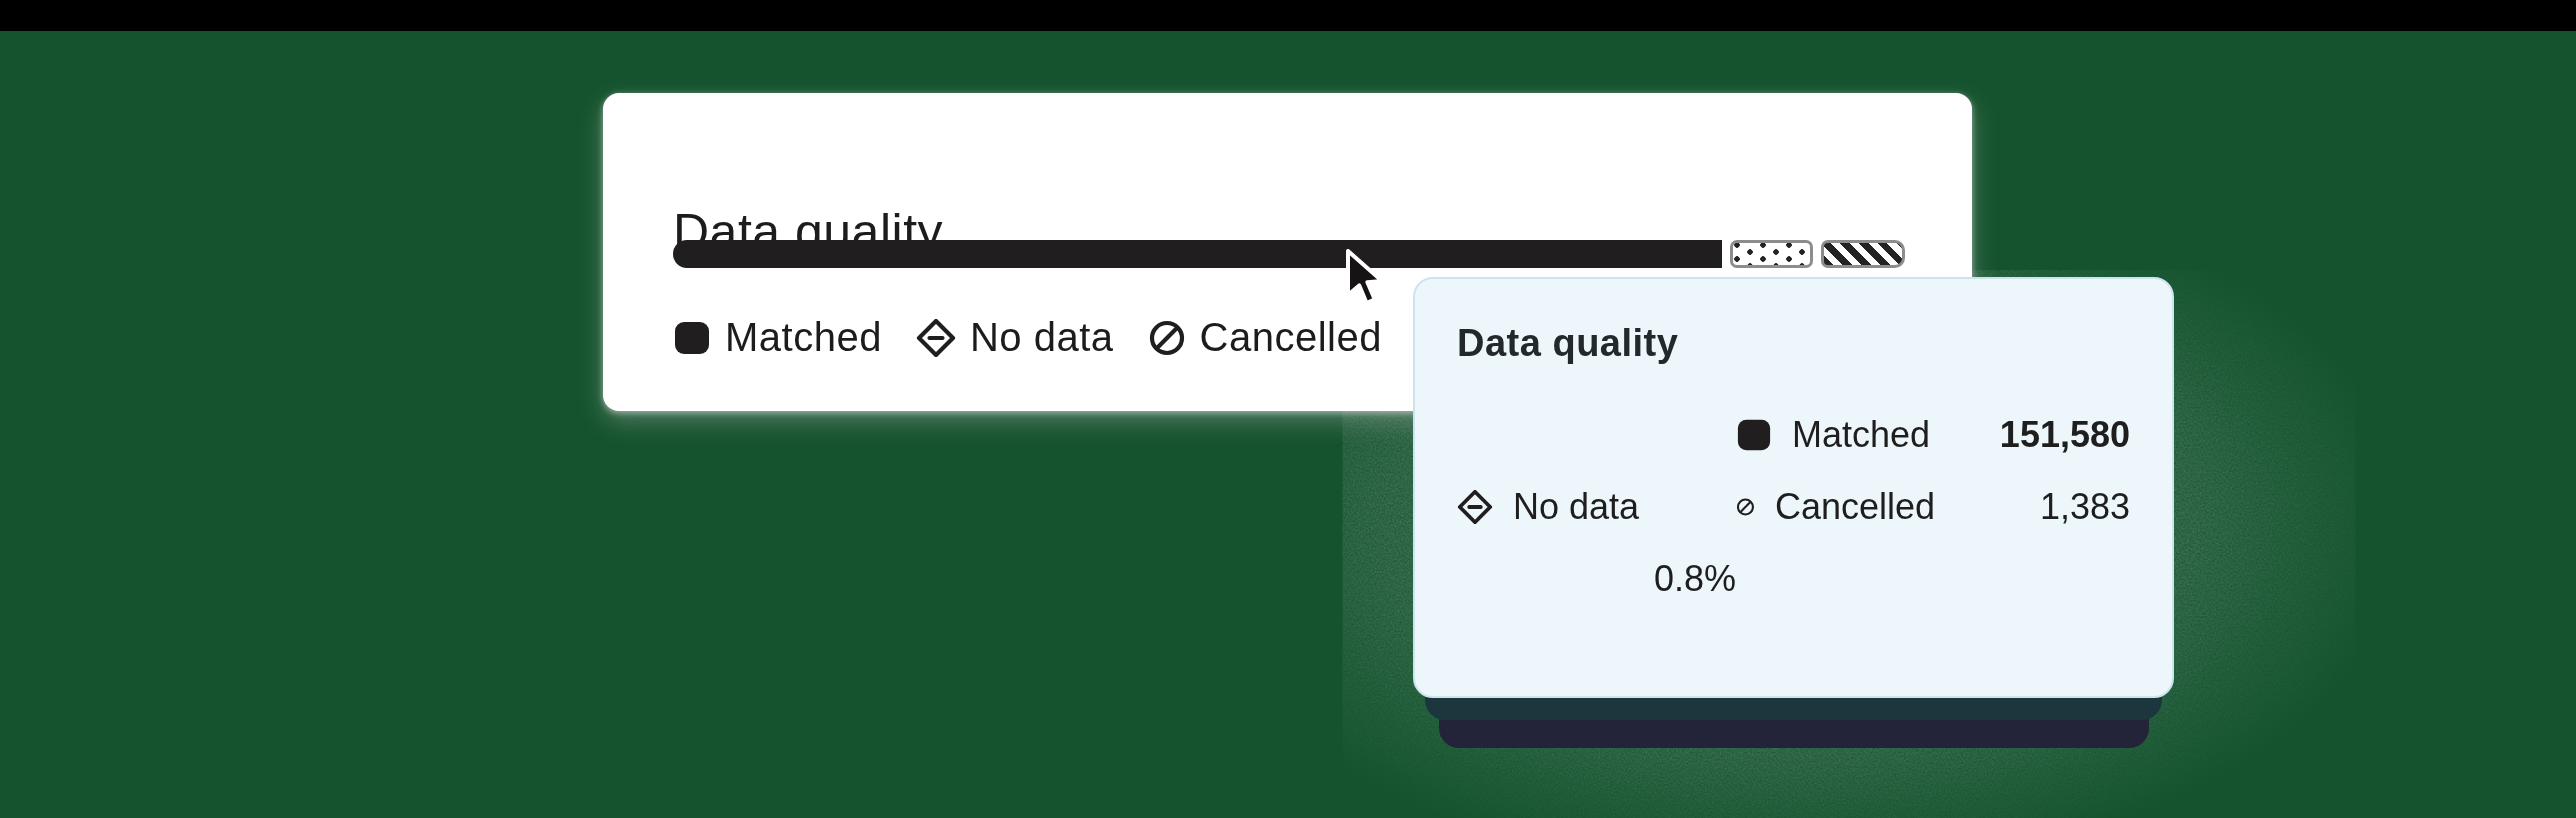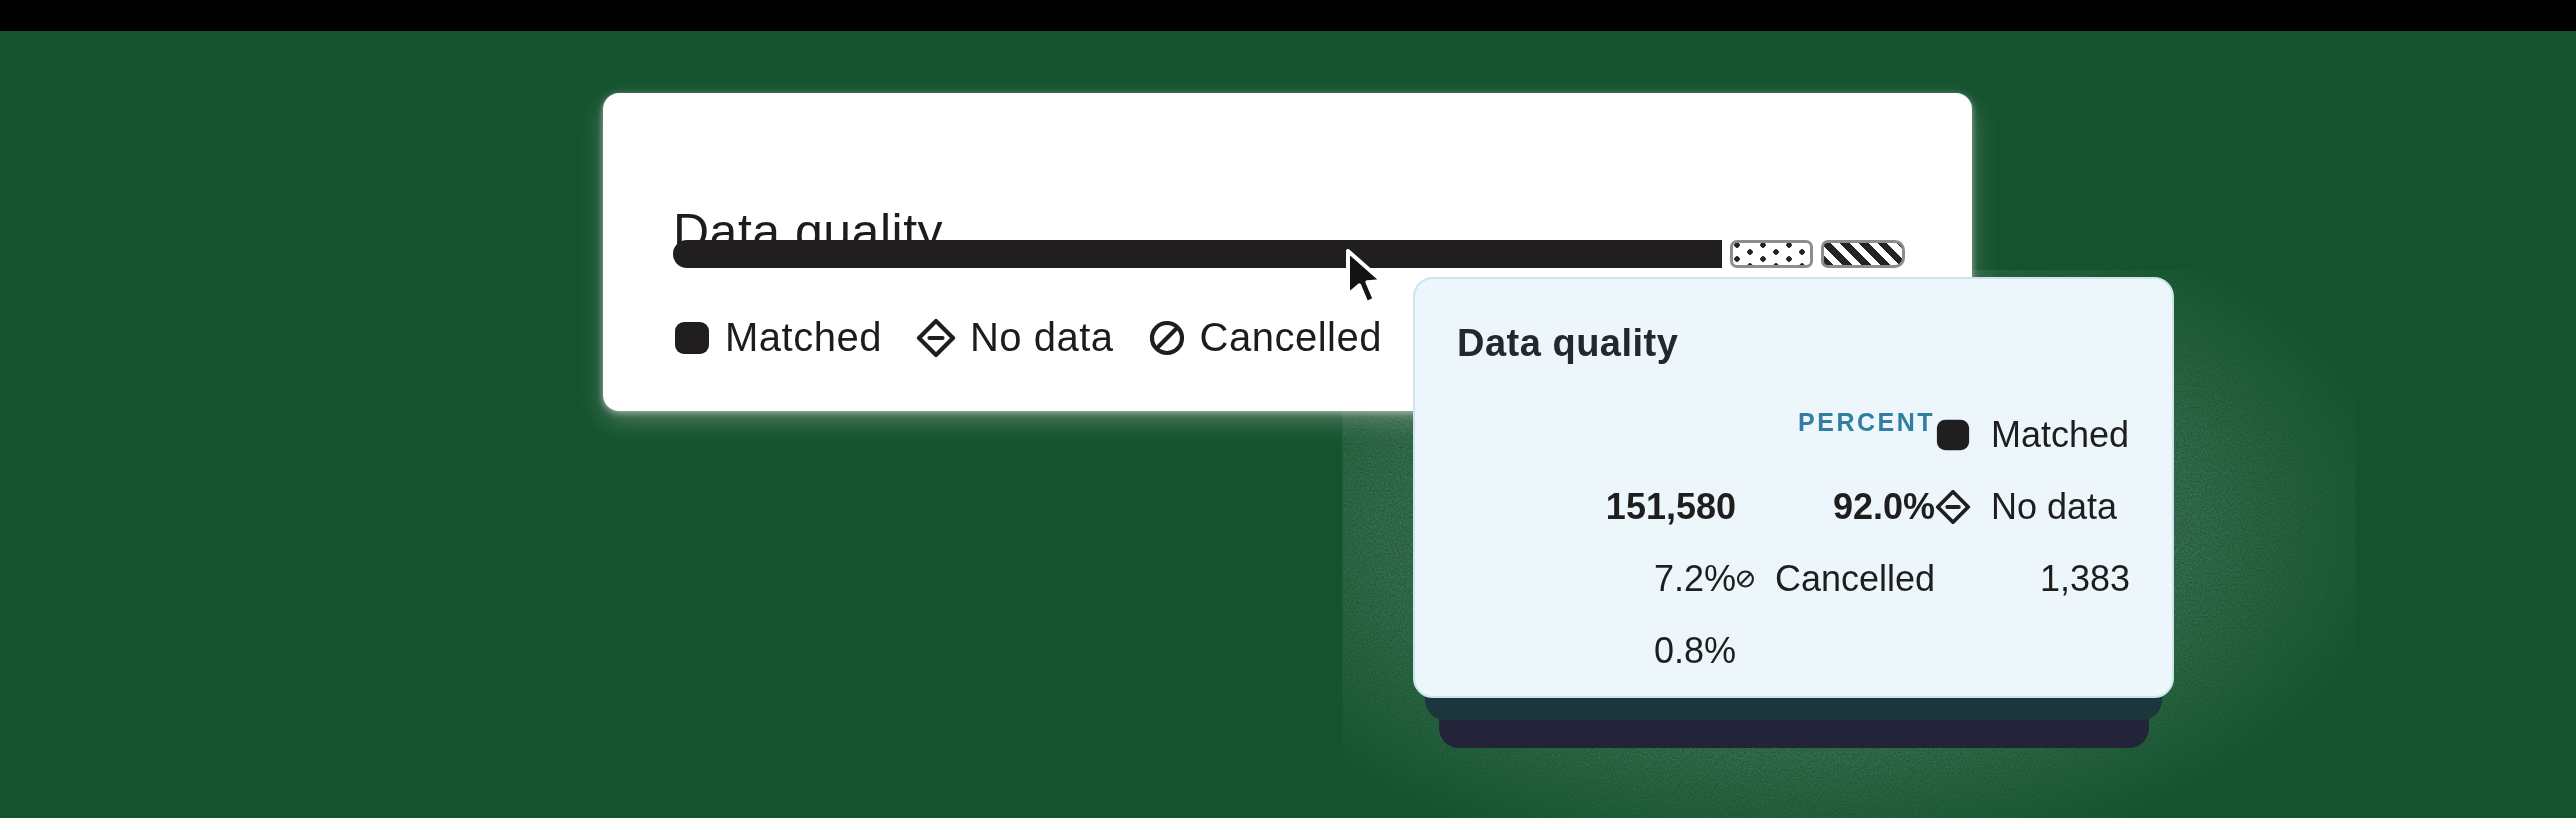--- a/index.html
+++ b/index.html
@@ -108,39 +108,36 @@
         </svg>
         <span class="legend-label">Cancelled</span>
       </div>
     </div>
   </div>
 
   <div class="abs tooltip">
     <div class="tt-title">Data quality</div>
     <div class="tt-grid">
       <div class="tt-head" style="color: rgb(50, 126, 163);"></div>
-      <div class="tt-head tt-accent" style="color: rgb(50, 126, 163);">PERCENT</div>
 
       <div class="tt-cell tt-label">
         <svg width="36" height="36" viewBox="0 0 38 38">
           <rect x="2" y="3" width="34" height="32" rx="9" fill="#201e1e"></rect>
         </svg>
         <span>Matched</span>
       </div>
       <div class="tt-cell tt-num tt-strong">151,580</div>
-      <div class="tt-cell tt-num tt-strong">92.0%</div>
 
       <div class="tt-cell tt-label">
         <svg width="36" height="34" viewBox="0 0 40 38">
           <path class="icon-stroke" d="M20 2 L37 19 L20 36 L3 19 Z" stroke-linejoin="round"></path>
           <line class="icon-stroke" x1="13.5" y1="19" x2="26.5" y2="19" stroke-linecap="round"></line>
         </svg>
         <span>No data</span>
       </div>
-      <div class="tt-cell tt-num">7.2%</div>
 
       <div class="tt-cell tt-label">
         <svg width="36" height="36" viewBox="0 0 38 38">
           <circle class="icon-stroke" cx="19" cy="19" r="15"></circle>
           <line class="icon-stroke" x1="9.6" y1="28.4" x2="28.4" y2="9.6"></line>
         </svg>
         <span>Cancelled</span>
       </div>
       <div class="tt-cell tt-num">1,383</div>
       <div class="tt-cell tt-num">0.8%</div>

